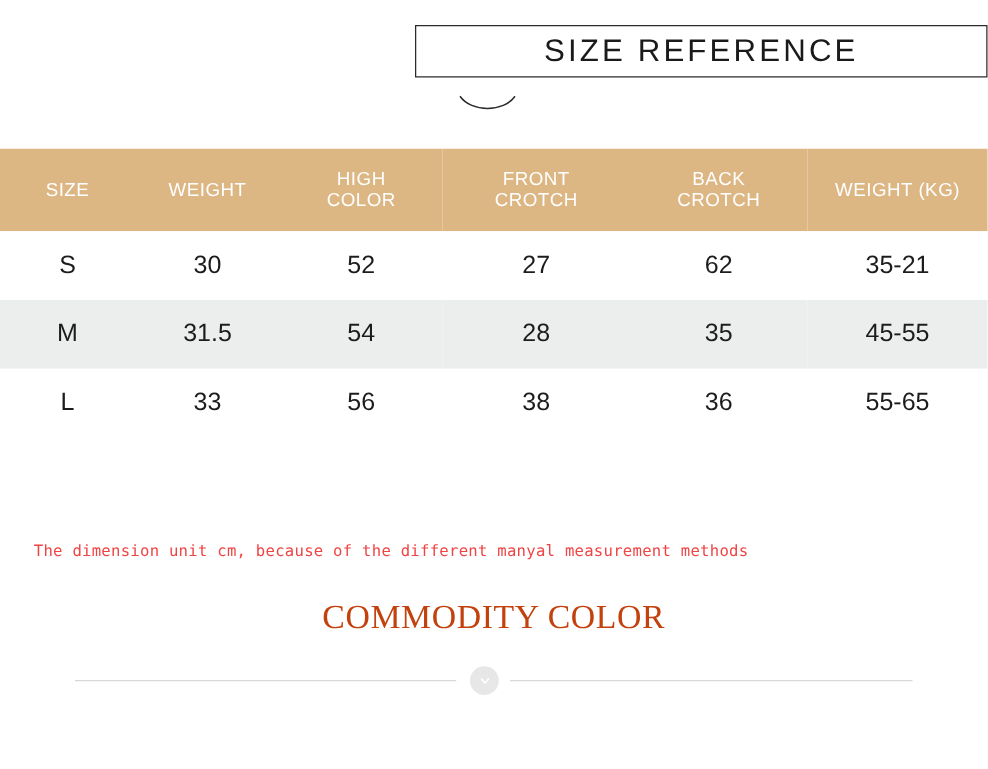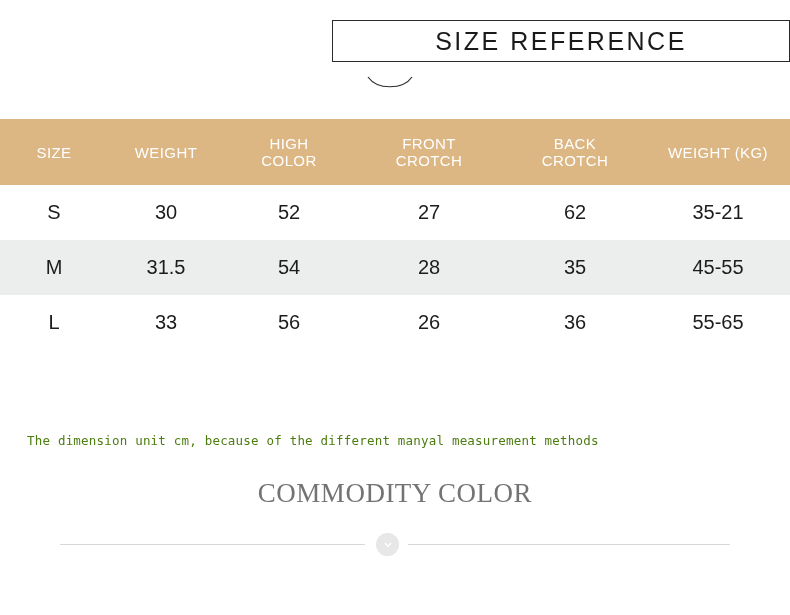--- a/index.html
+++ b/index.html
@@ -108,34 +108,34 @@
 
   
   .note {
     position: absolute;
     left: 27px;
     top: 428px;
     width: 720px;
     font-family: "DejaVu Sans Mono", monospace;
     font-size: 12.5px;
     line-height: 25px;
-    color: #4d7c0f;
+    color: #ef4444;
     letter-spacing: 0.2px;
   }
 
   
   .commodity {
     position: absolute;
     left: 0;
     top: 478px;
     width: 790px;
     text-align: center;
     font-family: "Liberation Serif", serif;
     font-size: 27px;
-    color: #737373;
+    color: #c2410c;
     letter-spacing: 0.5px;
   }
 
   
   .divider {
     position: absolute;
     top: 544px;
     height: 1px;
     background: #d8d8d8;
   }
@@ -205,21 +205,21 @@
         <td>31.5</td>
         <td>54</td>
         <td>28</td>
         <td>35</td>
         <td>45-55</td>
       </tr>
       <tr class="odd r2">
         <td>L</td>
         <td>33</td>
         <td>56</td>
-        <td>26</td>
+        <td>38</td>
         <td>36</td>
         <td>55-65</td>
       </tr>
     </tbody>
   </table>
 
   <div class="note">
     <div>The dimension unit cm, because of the different manyal measurement methods</div>
   </div>
 

